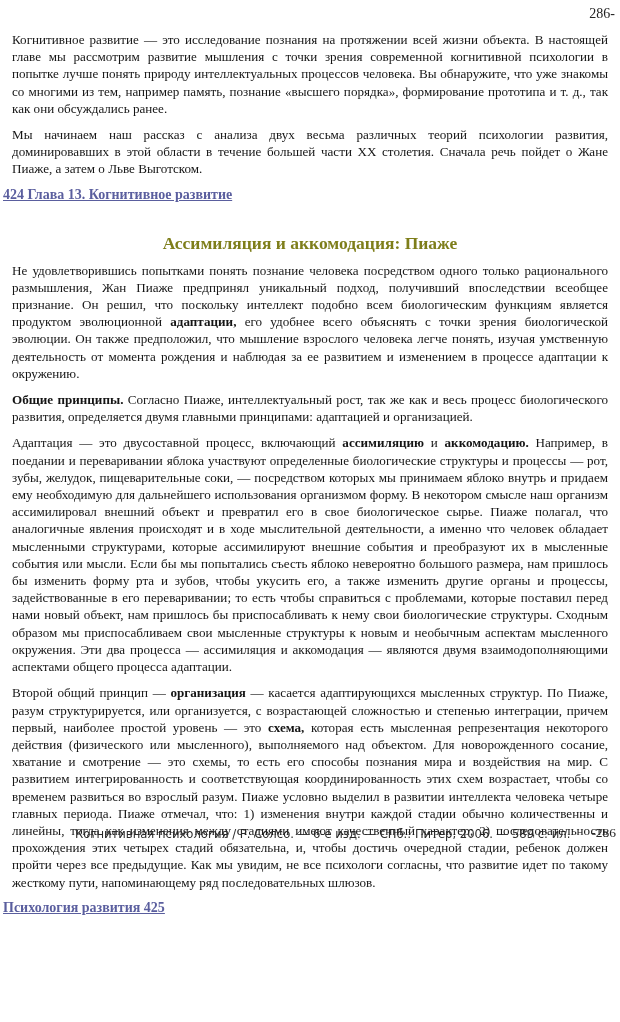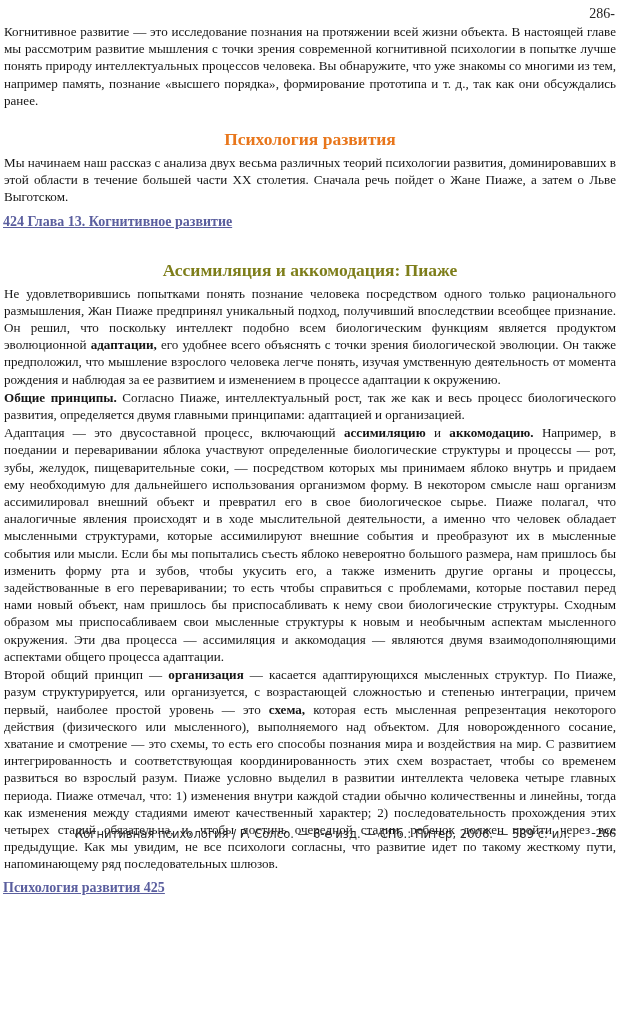--- a/index.html
+++ b/index.html
@@ -32,21 +32,21 @@
     margin: 0;
   }
   .heading.olive  { color: var(--heading-olive,  #7e7e1a); }
   .heading.orange { color: var(--heading-orange, #e8761b); }
 
   .h1-title   { margin: 9px 0 4px 0; }
   .h2-section { margin: 20px 0 5px 0; }
   .h3-section { margin: 30px 0 5px 0; }
 
   p.body-par {
-    margin: 1px;
+    margin: 9px;
     font-size: 13.1px;
     line-height: 17.2px;
     text-align: justify;
     color: #151515;
   }
 
   .running-head {
     color: var(--running-head-blue, #5a5e9e);
     font-weight: bold;
     font-size: 14px;
@@ -87,21 +87,20 @@
 
 <div class="page">
 
   <div class="pagenum-top">286-</div>
 
   <div class="content">
 
 
     <p class="body-par">Когнитивное развитие — это исследование познания на протяжении всей жизни объекта. В настоящей главе мы рассмотрим развитие мышления с точки зрения современной когнитивной психологии в попытке лучше понять природу интеллектуальных процессов человека. Вы обнаружите, что уже знакомы со многими из тем, например память, познание «высшего порядка», формирование прототипа и т. д., так как они обсуждались ранее.</p>
 
-    <h2 class="heading orange h2-section">Психология развития</h2>
 
     <p class="body-par">Мы начинаем наш рассказ с анализа двух весьма различных теорий психологии развития, доминировавших в этой области в течение большей части XX столетия. Сначала речь пойдет о Жане Пиаже, а затем о Льве Выготском.</p>
 
     <div class="running-head top">424 Глава 13. Когнитивное развитие</div>
 
     <h2 class="heading olive h3-section">Ассимиляция и аккомодация: Пиаже</h2>
 
     <p class="body-par"><span>Не удовлетворившись попытками понять познание человека посредством одного только рационального размышления, Жан Пиаже предпринял уникальный подход, получивший впоследствии всеобщее признание. Он решил, что поскольку интеллект подобно всем биологическим функциям является продуктом эволюционной </span><b>адаптации,</b><span> его удобнее всего объяснять с точки зрения биологической эволюции. Он также предположил, что мышление взрослого человека легче понять, изучая умственную деятельность от момента рождения и наблюдая за ее развитием и изменением в процессе адаптации к окружению.</span></p>
 
     <p class="body-par"><b>Общие принципы.</b><span> Согласно Пиаже, интеллектуальный рост, так же как и весь процесс биологического развития, определяется двумя главными принципами: адаптацией и организацией.</span></p>

